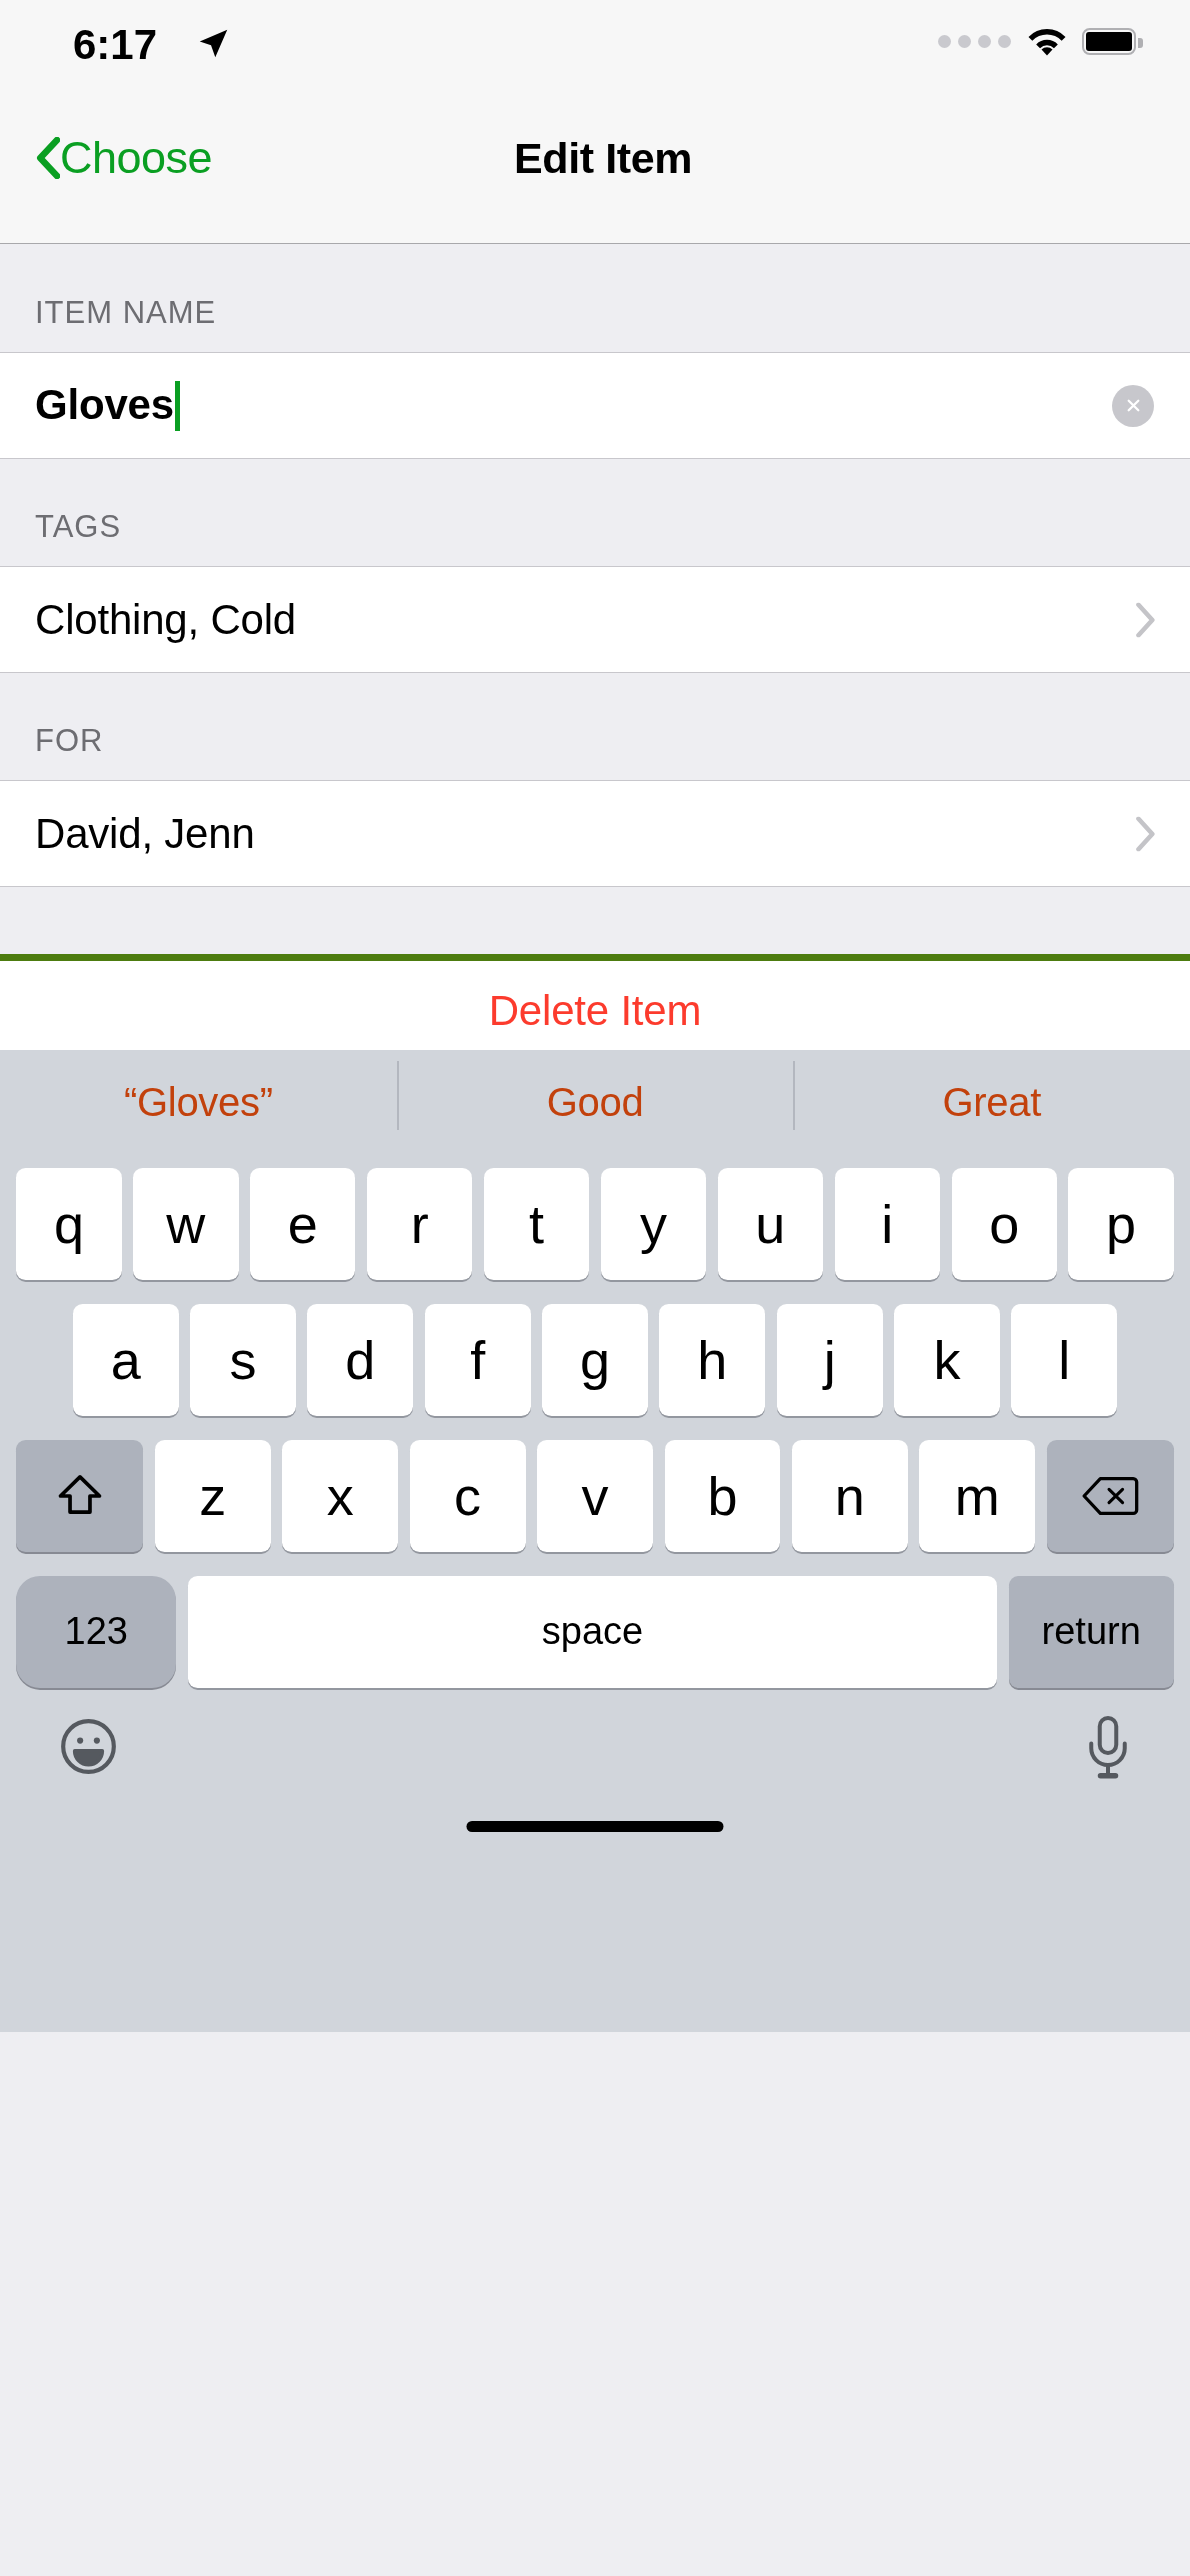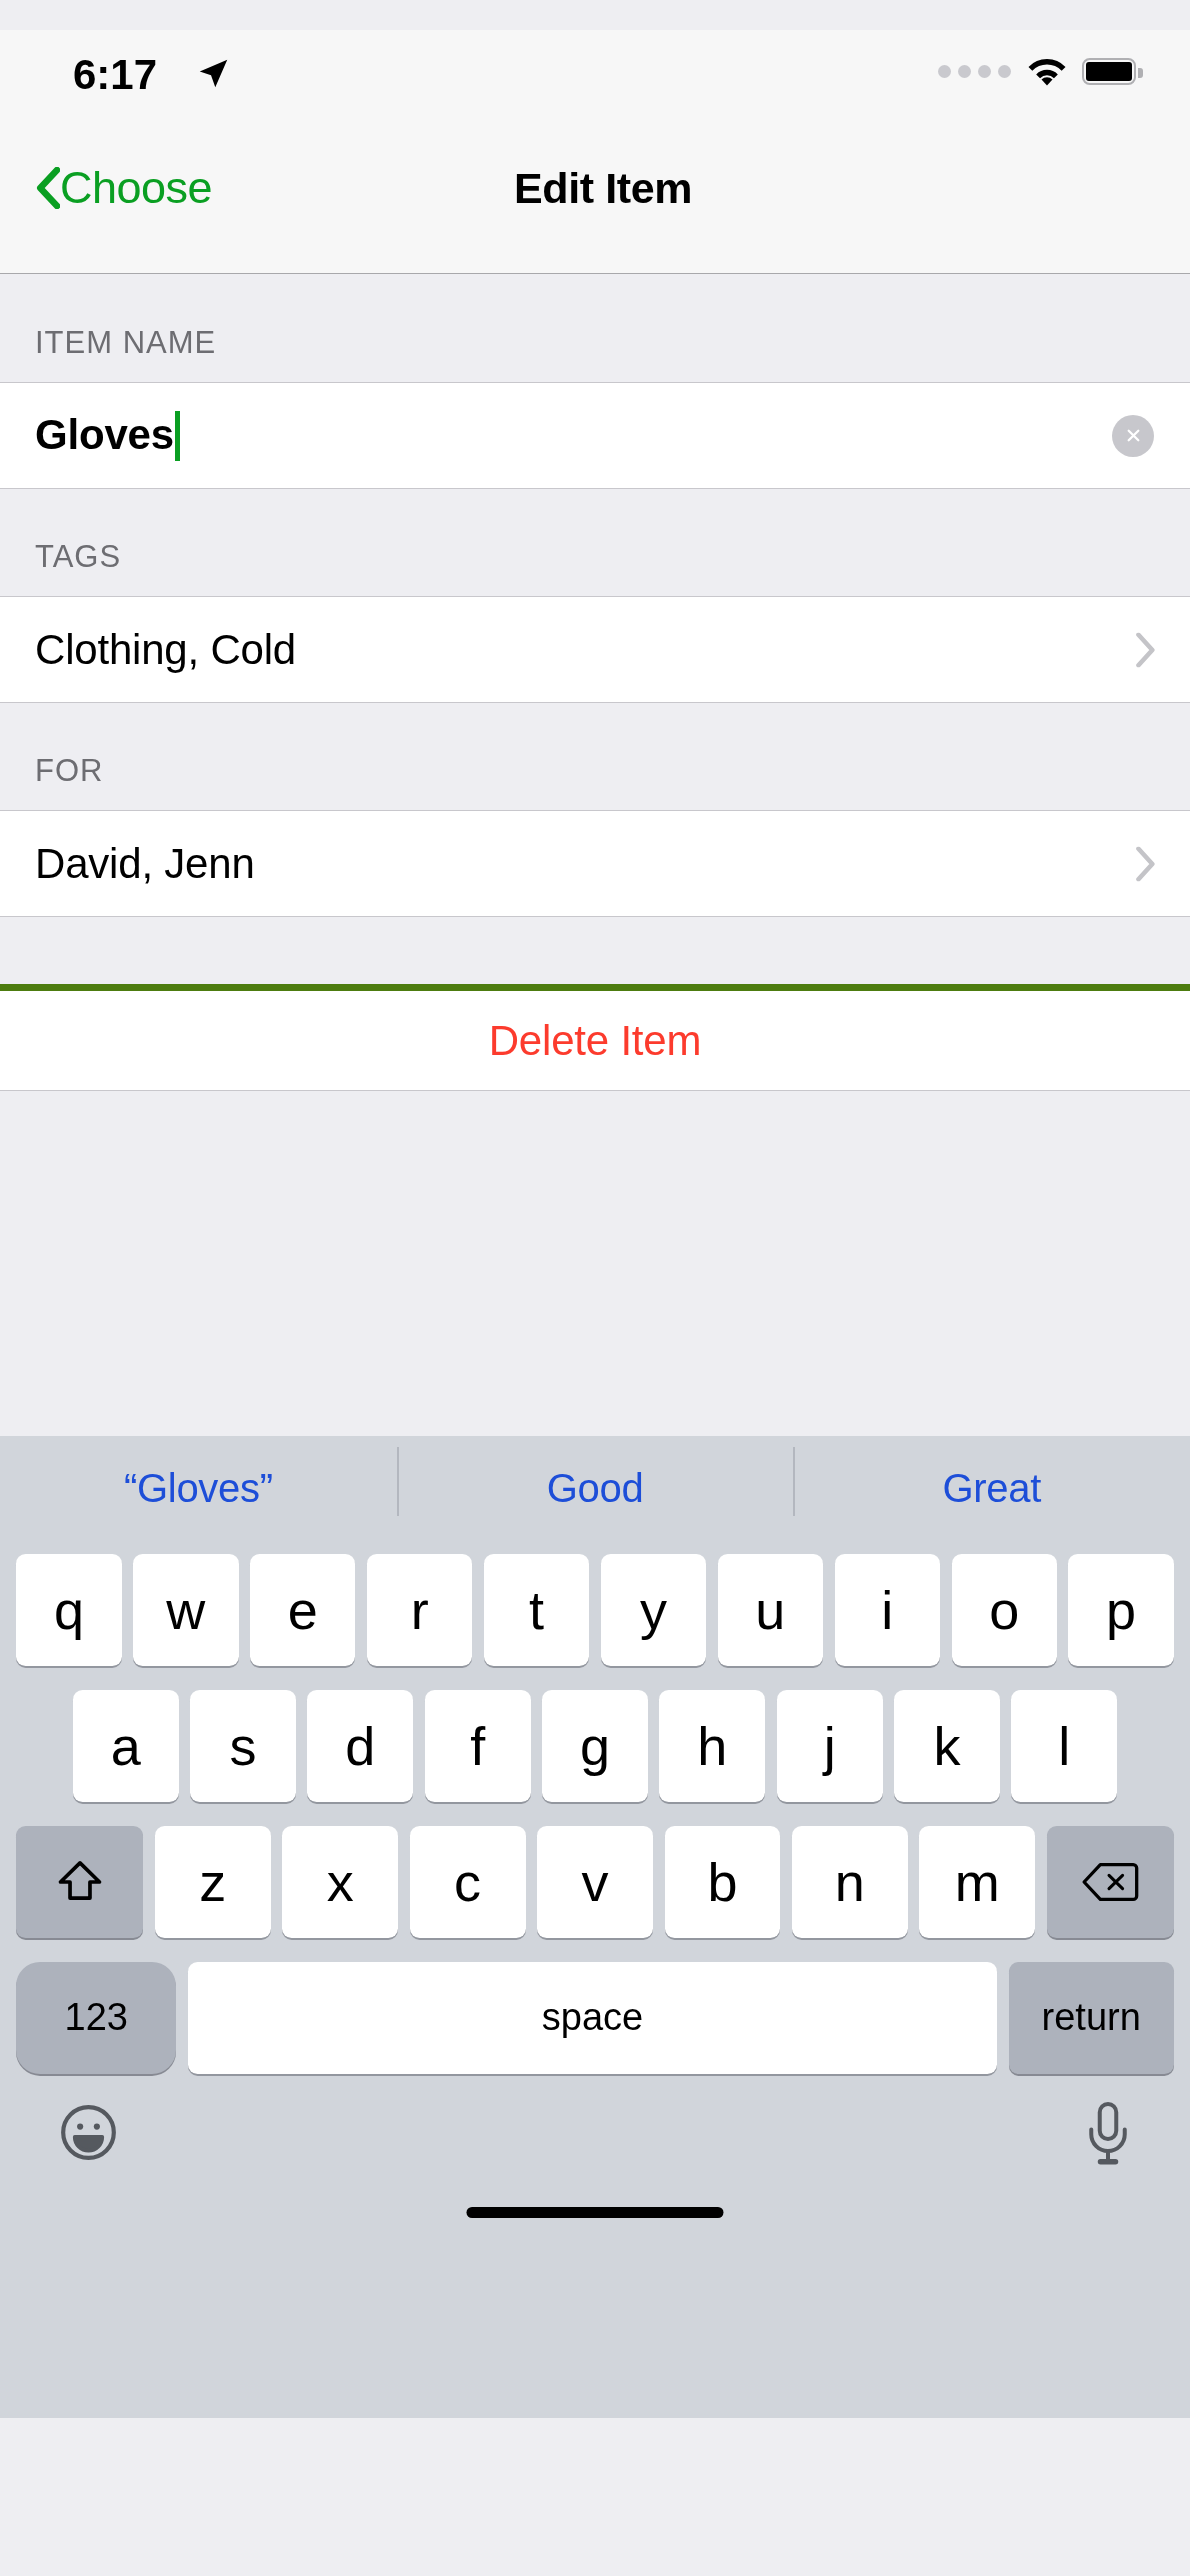--- a/index.html
+++ b/index.html
@@ -4,23 +4,22 @@
 <style>
   * { box-sizing: border-box; margin: 0; padding: 0; -webkit-font-smoothing: antialiased; }
   html, body {
     width: 1190px; height: 2576px;
     font-family: "Liberation Sans", "DejaVu Sans", sans-serif;
     background: #eeeef2;
     overflow: hidden;
   }
   #screen {
     position: relative;
-    width: 1190px; height: 2388px;
+    width: 1190px; height: 2032px;
     background: #eeeef2;
-    margin-top: 30px;
   }
 
   
   .status-bar {
     position: absolute; top: 0; left: 0;
     width: 1190px; height: 84px;
     background: #f7f7f7;
   }
   .status-time {
     position: absolute; left: 73px; top: 21px;
@@ -136,21 +135,21 @@
     width: 1190px; height: 982px;
     background: #d1d5db;
   }
   .predictive {
     position: relative;
     height: 105px;
     display: flex; align-items: center;
   }
   .pred-item {
     flex: 1; text-align: center;
-    font-size: 40px; color: #1d4ed8; letter-spacing: -0.3px;
+    font-size: 40px; color: #c2410c; letter-spacing: -0.3px;
     cursor: pointer; position: relative;
   }
   .pred-item + .pred-item::before {
     content: ""; position: absolute; left: 0; top: -19px;
     width: 1.9px; height: 69px; background: #b3b7bf;
   }
   .kb-rows { padding-top: 12.5px; }
   .kb-row {
     display: flex; align-items: center;
     height: 112px; margin-bottom: 24px;

